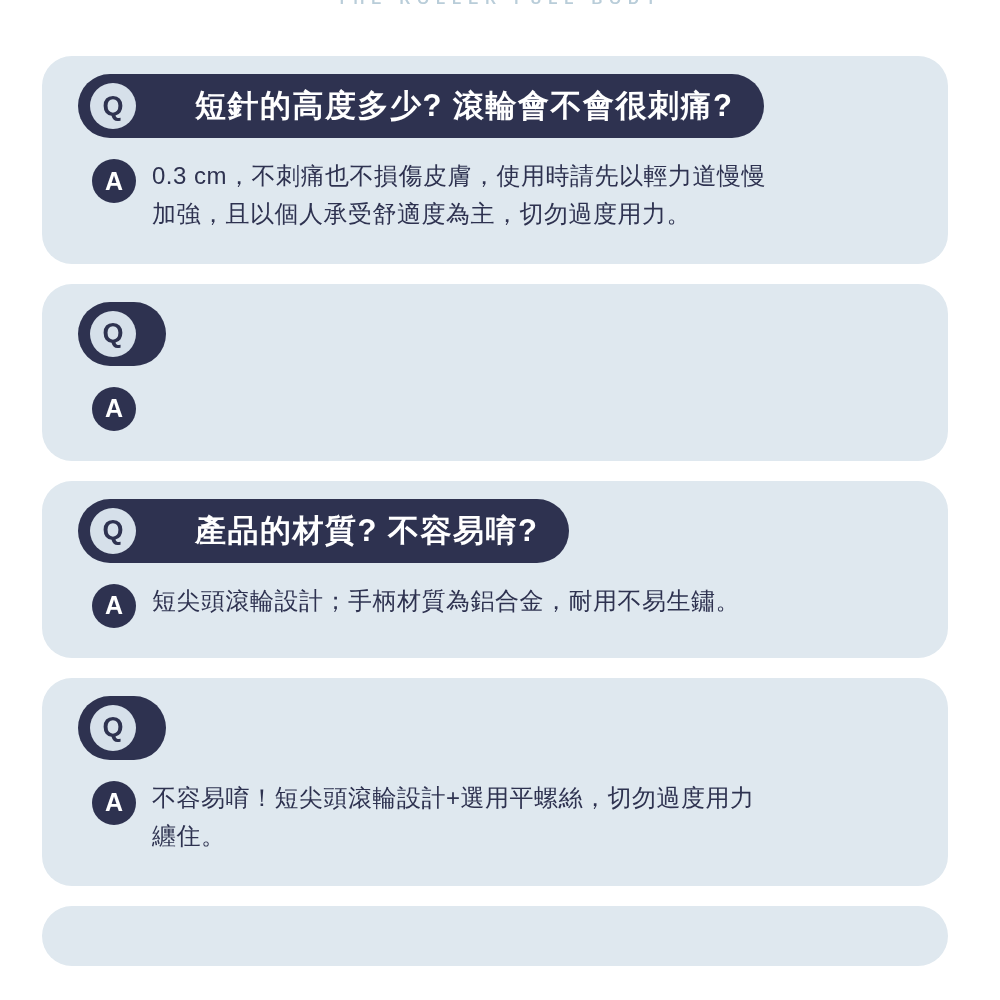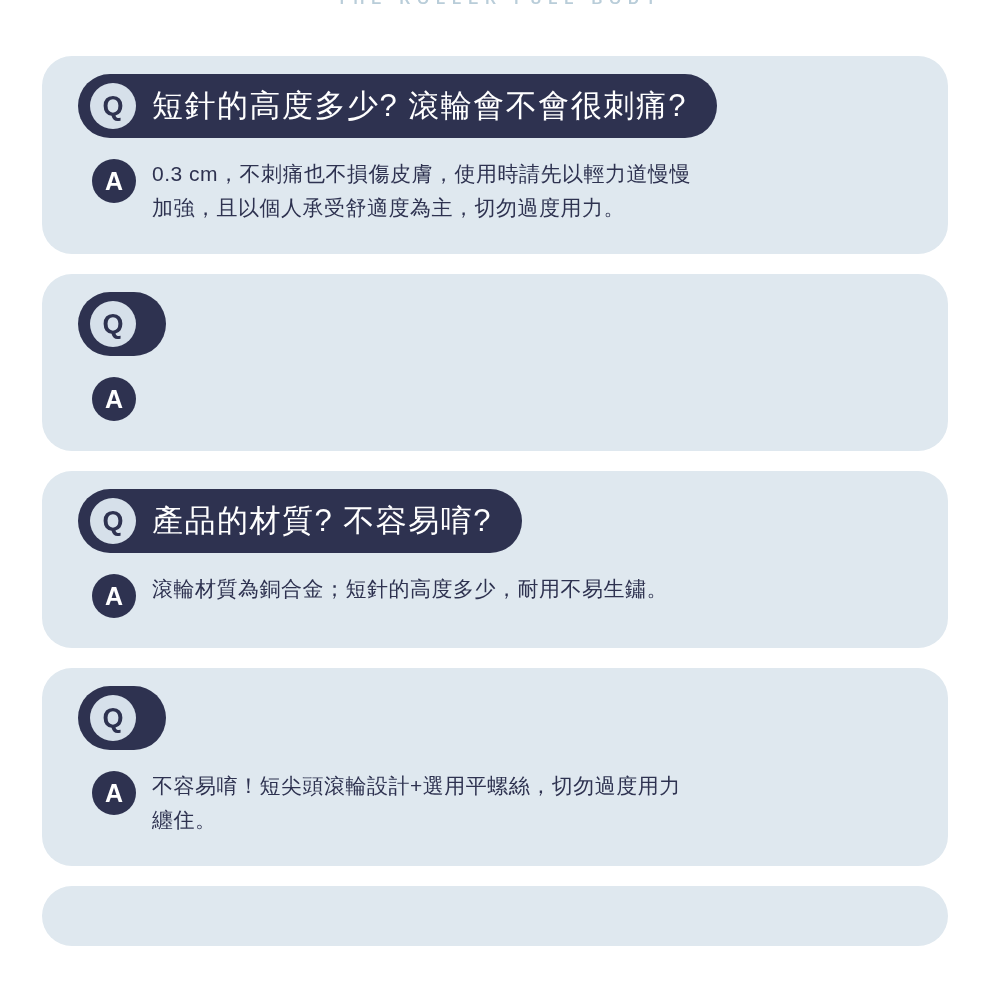--- a/index.html
+++ b/index.html
@@ -51,24 +51,25 @@
     width:46px; height:46px;
     border-radius:50%;
     background:#d6e0ea;
     color:#2e3250;
     display:flex; align-items:center; justify-content:center;
     font-weight:bold;
     font-size:27px;
   }
   .q-text {
     color:#ffffff;
-    font-weight:normal;
+    font-weight:bold;
     font-size:31px;
     letter-spacing:1.5px;
     white-space:nowrap;
+    margin-left:43px;
   }
   .a-row {
     display:flex;
     align-items:flex-start;
     margin-top:19px;
     margin-left:14px;
     gap:16px;
   }
   .a-circle {
     flex:0 0 auto;
@@ -76,21 +77,21 @@
     border-radius:50%;
     background:#2e3250;
     color:#ffffff;
     display:flex; align-items:center; justify-content:center;
     font-weight:bold;
     font-size:25px;
     margin-top:2px;
   }
   .a-text {
     color:#2e3250;
-    font-size:21px;
+    font-size:24px;
     line-height:1.6;
     letter-spacing:0.5px;
     white-space:pre-line;
     max-width:775px;
   }
 </style>
 </head>
 <body>
 
 <div class="page">
@@ -120,21 +121,21 @@
       </div>
     </div>
 
     <div class="card">
       <div class="q-pill">
         <span class="q-circle">Q</span>
         <span class="q-text">產品的材質? 不容易唷?</span>
       </div>
       <div class="a-row">
         <span class="a-circle">A</span>
-        <div class="a-text">滾輪材質為銅合金；短針的高度多少，耐用不易生鏽。</div>
+        <div class="a-text">短尖頭滾輪設計；手柄材質為鋁合金，耐用不易生鏽。</div>
       </div>
     </div>
 
     <div class="card">
       <div class="q-pill">
         <span class="q-circle">Q</span>
       </div>
       <div class="a-row">
         <span class="a-circle">A</span>
         <div class="a-text">不容易唷！短尖頭滾輪設計+選用平螺絲，切勿過度用力

